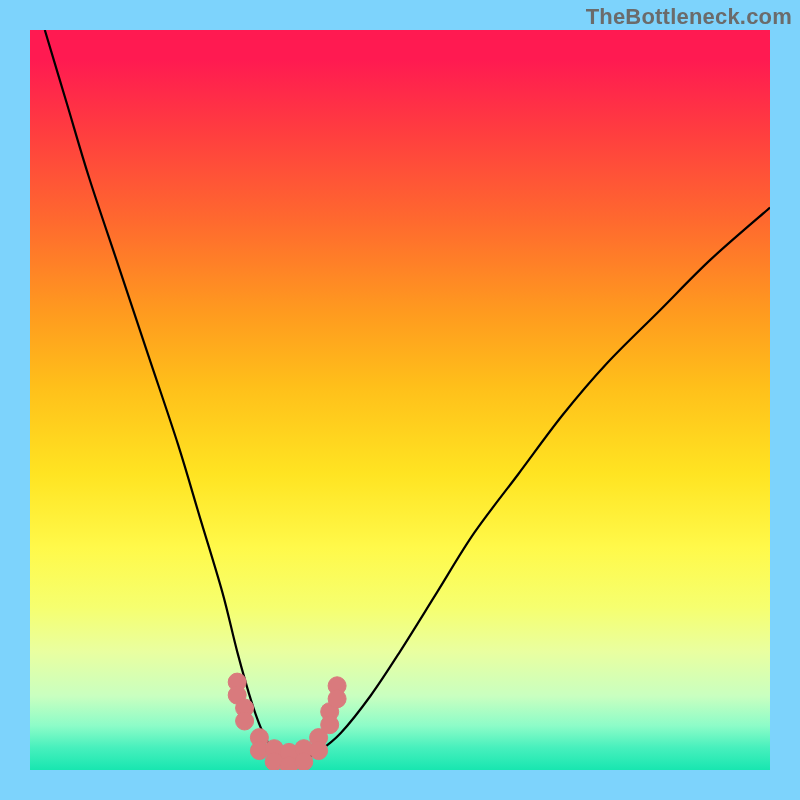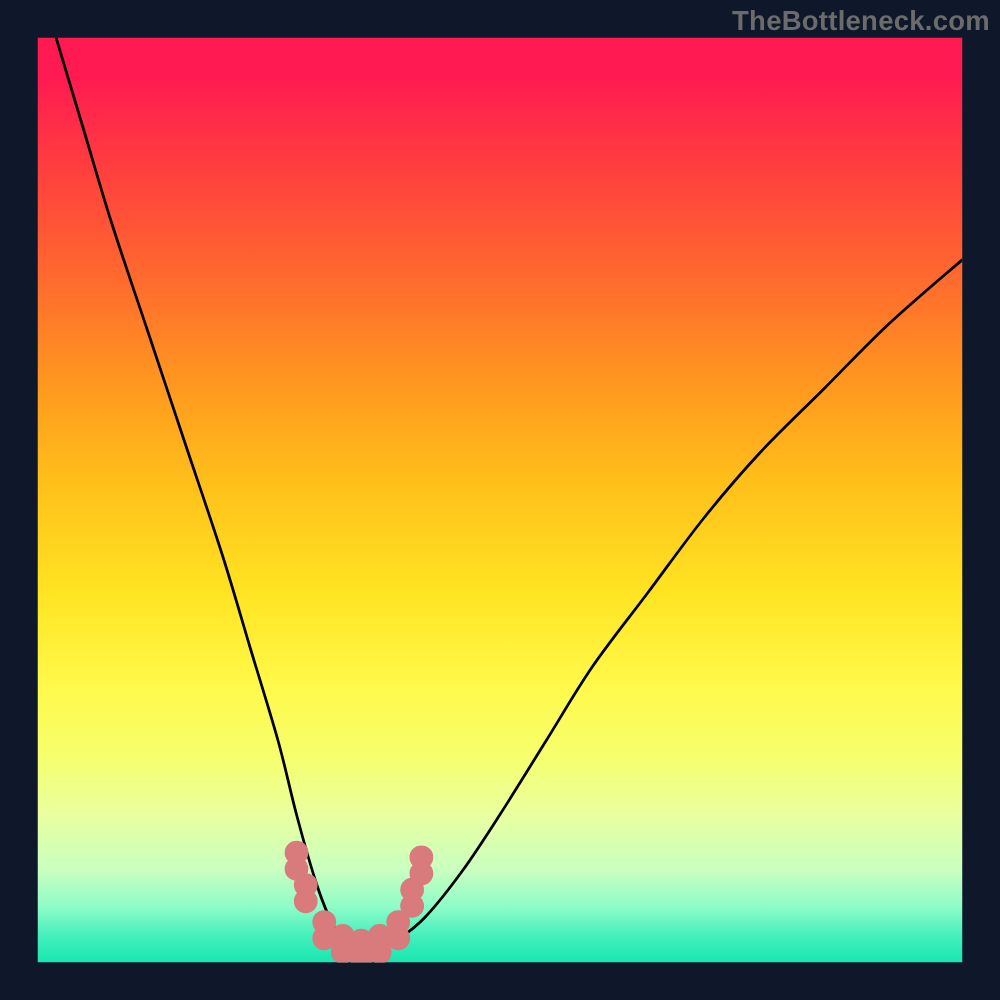--- a/index.html
+++ b/index.html
@@ -1,21 +1,21 @@
 <!DOCTYPE html>
 <html><head>
 <meta charset="utf-8">
 <style>
   * { margin: 0; padding: 0; box-sizing: border-box; }
   html, body { width: 800px; height: 800px; overflow: hidden; background: #000; }
   .stage {
     position: relative;
     width: 800px;
     height: 800px;
-    background: #0f172a;
+    background: #7dd3fc;
   }
   .plot-area {
     position: absolute;
     left: 30px;
     top: 30px;
     width: 740px;
     height: 740px;
     overflow: hidden;
   }
   .gradient {

